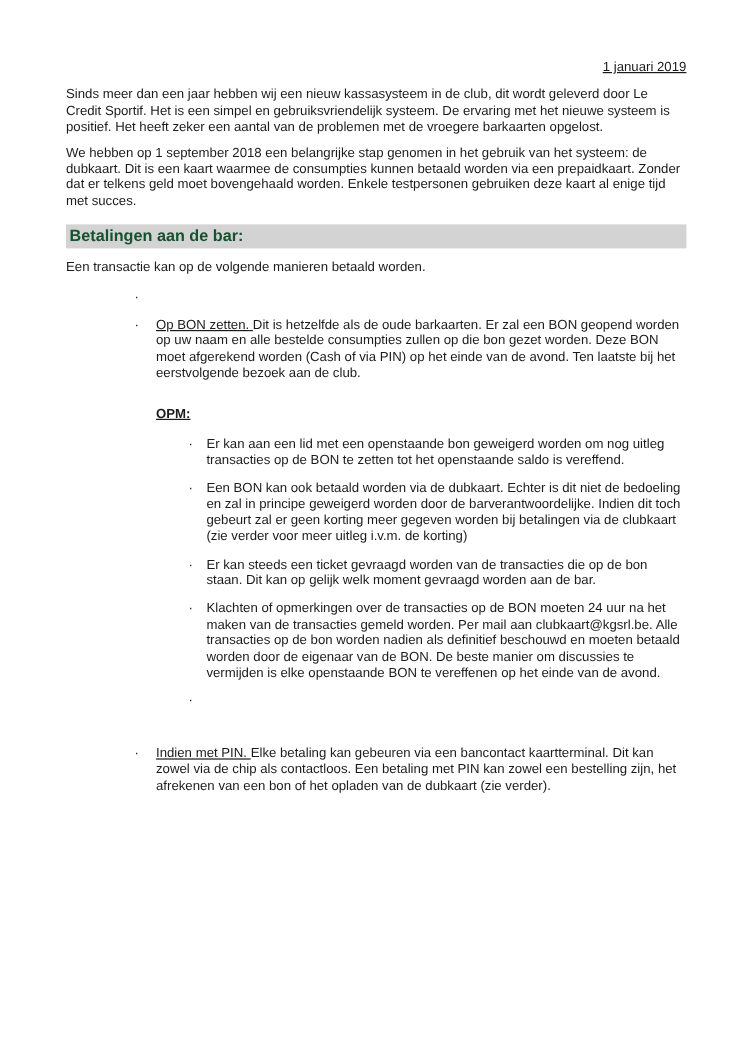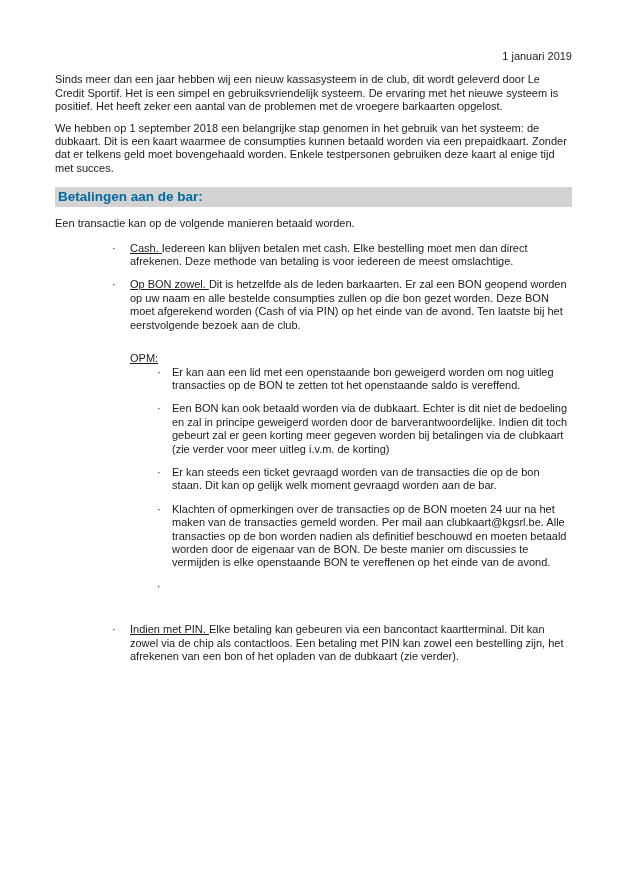--- a/index.html
+++ b/index.html
@@ -20,32 +20,33 @@
   .page {
     box-sizing: border-box;
     width: 627px;
     height: 884px;
     padding: 50px 55px 0 55px;
     background: #ffffff;
   }
   .date-line {
     text-align: right;
     margin-bottom: 10px;
+    text-decoration: underline;
   }
   p.para {
     margin: 0 0 8px 0;
   }
   .section-heading {
     margin: 12px 0 10px 0;
     background: #d3d3d3;
     font-size: 13.5px;
     font-weight: bold;
     line-height: 20px;
     padding: 0 0 0 3px;
-    color: #0369a1;
+    color: #14532d;
   }
   .lead-para {
     margin: 0 0 11px 0;
   }
   .bullet {
     display: flex;
     align-items: flex-start;
     margin: 0 0 10px 0;
   }
   .bullet.l1 { padding-left: 57px; }
@@ -56,49 +57,48 @@
     font-size: 11px;
     color: #1b1b1b;
   }
   .bullet.l2 .marker { width: 15px; }
   .bullet .content { flex: 1 1 auto; }
   .u-lead {
     text-decoration: underline;
   }
   .u-lead::after { content: " "; }
   .opm-heading {
-    margin: 20px 0 0 0;
+    margin: 20px 0 12px 0;
     padding-left: 75px;
-    font-weight: normal;
+    font-weight: bold;
   }
   .opm-heading span { text-decoration: underline; }
   .bullet.gap-before { margin-top: 30px; }
 </style>
 </head>
 <body>
 
 <div class="page">
 
   <div class="date-line">1 januari 2019</div>
 
   <p class="para">Sinds meer dan een jaar hebben wij een nieuw kassasysteem in de club, dit wordt geleverd door Le Credit Sportif. Het is een simpel en gebruiksvriendelijk systeem. De ervaring met het nieuwe systeem is positief. Het heeft zeker een aantal van de problemen met de vroegere barkaarten opgelost.</p>
   <p class="para">We hebben op 1 september 2018 een belangrijke stap genomen in het gebruik van het systeem: de dubkaart. Dit is een kaart waarmee de consumpties kunnen betaald worden via een prepaidkaart. Zonder dat er telkens geld moet bovengehaald worden. Enkele testpersonen gebruiken deze kaart al enige tijd met succes.</p>
 
   <div class="section-heading">Betalingen aan de bar:</div>
 
   <p class="lead-para">Een transactie kan op de volgende manieren betaald worden.</p>
 
   <div class="bullet l1">
     <span class="marker">·</span>
-    <div class="content"><span class="u-lead">Cash.</span><span>Iedereen kan blijven betalen met cash. Elke bestelling moet men dan direct afrekenen. Deze methode van betaling is voor iedereen de meest omslachtige.</span></div>
   </div>
 
   <div class="bullet l1">
     <span class="marker">·</span>
-    <div class="content"><span class="u-lead">Op BON zowel.</span><span>Dit is hetzelfde als de leden barkaarten. Er zal een BON geopend worden op uw naam en alle bestelde consumpties zullen op die bon gezet worden. Deze BON moet afgerekend worden (Cash of via PIN) op het einde van de avond. Ten laatste bij het eerstvolgende bezoek aan de club.</span></div>
+    <div class="content"><span class="u-lead">Op BON zetten.</span><span>Dit is hetzelfde als de oude barkaarten. Er zal een BON geopend worden op uw naam en alle bestelde consumpties zullen op die bon gezet worden. Deze BON moet afgerekend worden (Cash of via PIN) op het einde van de avond. Ten laatste bij het eerstvolgende bezoek aan de club.</span></div>
   </div>
 
   <div class="opm-heading"><span>OPM:</span></div>
 
   <div class="bullet l2">
     <span class="marker">·</span>
     <div class="content">Er kan aan een lid met een openstaande bon geweigerd worden om nog uitleg transacties op de BON te zetten tot het openstaande saldo is vereffend.</div>
   </div>
 
   <div class="bullet l2">

